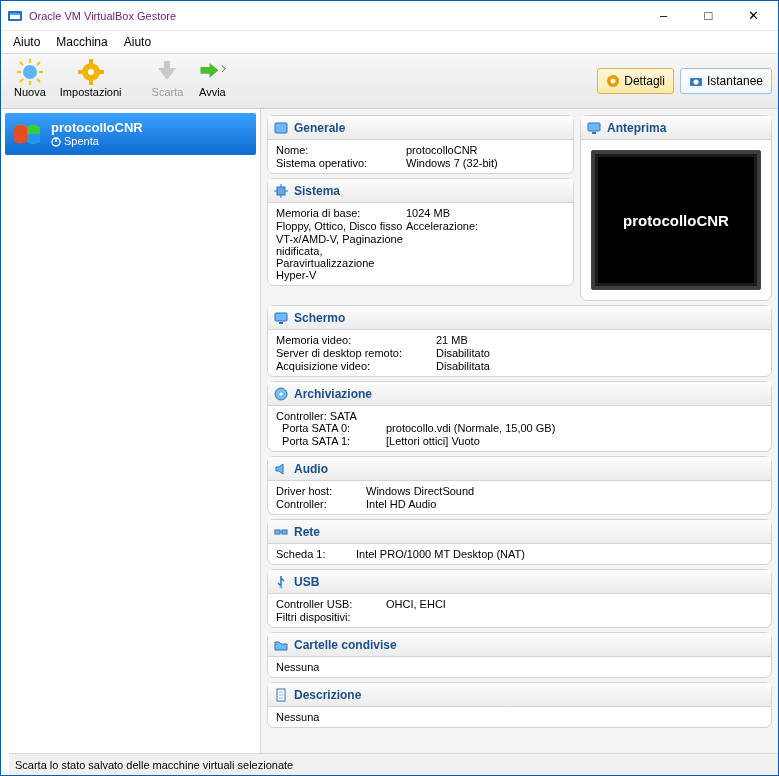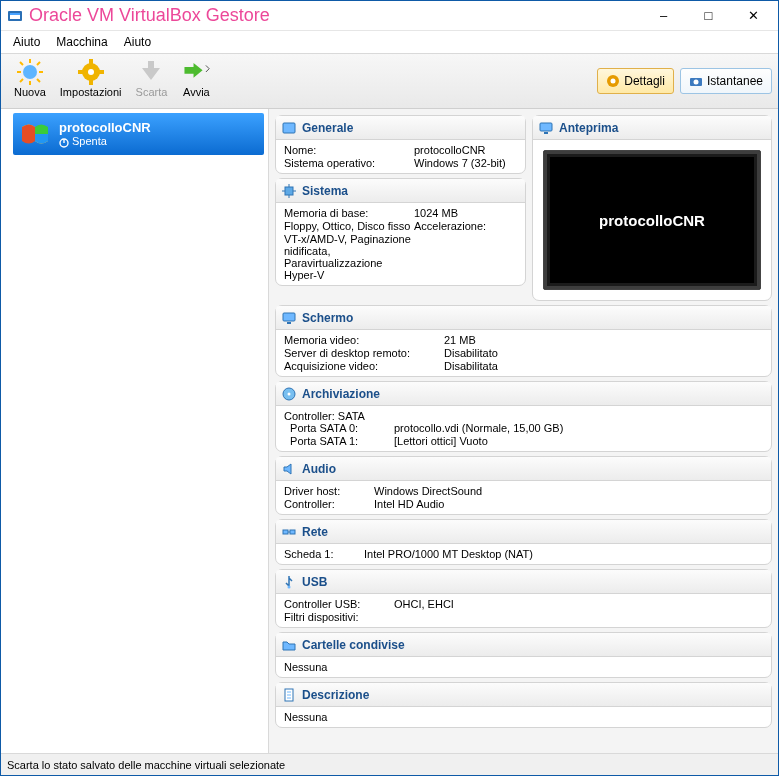--- a/index.html
+++ b/index.html
@@ -1,63 +1,63 @@
 <!DOCTYPE html>
 <html><head>
 <meta charset="utf-8">
 <style>
 * { box-sizing: border-box; margin: 0; padding: 0; font-family: "Segoe UI", Tahoma, sans-serif; }
 body { width: 779px; height: 776px; background: #fff; border: 1px solid #0e5aa7; display: flex; flex-direction: column; overflow: hidden; }
 
 
 .titlebar { height: 30px; background: #fff; display: flex; align-items: center; padding: 0 2px 0 6px; border-bottom: 1px solid #e6e6e6; }
 .titlebar .app-icon { width: 16px; height: 16px; margin-right: 6px; }
-.titlebar .title { font-size: 18px; color: #ec4899; flex: 1; }
+.titlebar .title { font-size: 11px; color: #701a75; flex: 1; }
 .titlebar .win-btns { display: flex; }
 .titlebar .win-btn { width: 45px; height: 29px; display: flex; align-items: center; justify-content: center; font-size: 13px; color: #000; }
 
 
 .menubar { height: 22px; display: flex; align-items: center; padding: 0 4px; font-size: 12px; color: #000; }
 .menubar .menu-item { padding: 3px 8px; }
 
 
 .toolbar { height: 56px; background: linear-gradient(#f7f7f7,#e9e9e9); border-top: 1px solid #d9d9d9; border-bottom: 1px solid #cfcfcf; display: flex; align-items: center; padding: 0 6px; }
 .tool-btn { display: flex; flex-direction: column; align-items: center; padding: 2px 6px; font-size: 11px; color: #000; min-width: 44px; height: 52px; border: 1px solid transparent; border-radius: 3px; }
-.tool-btn.disabled { color: #9a9a9a; }
+.tool-btn.disabled { color: #9a9a9a; margin-left: 16px; }
 .tool-ico { width: 28px; height: 28px; display: flex; align-items: center; justify-content: center; }
 .toolbar .spacer { flex: 1; }
 .view-btn { display: flex; align-items: center; height: 26px; padding: 0 8px; font-size: 12px; border: 1px solid #9cc4e4; border-radius: 3px; background: linear-gradient(#fefefe,#f0f6fb); margin-left: 6px; gap: 4px; }
 .view-btn.active { background: linear-gradient(#fff7dc,#ffe9a6); border-color: #e0b04a; }
 .vb-icon { width: 14px; height: 14px; }
 
 
-.main { flex: 1; display: flex; overflow: hidden; margin-left: 8px; }
+.main { flex: 1; display: flex; overflow: hidden; }
 .sidebar { width: 260px; background: #fff; border-right: 1px solid #d9d9d9; padding: 4px; }
 .vm-item { display: flex; align-items: center; height: 42px; border-radius: 2px; padding: 0 6px; gap: 8px; }
 .vm-item.selected { background: linear-gradient(#3ba1ff,#0b6bd1); color: #fff; }
 .vm-icon { width: 32px; height: 32px; }
 .vm-texts { display: flex; flex-direction: column; line-height: 1.2; }
 .vm-name { font-size: 13px; font-weight: bold; }
-.vm-state { font-size: 11px; display: flex; align-items: flex-end; gap: 3px; }
+.vm-state { font-size: 11px; display: flex; align-items: center; gap: 3px; }
 
 .details { flex: 1; background: #f4f4f4; padding: 6px; overflow-y: auto; display: flex; flex-direction: column; gap: 4px; }
 .top-row { display: flex; gap: 6px; align-items: flex-start; }
 .top-left { flex: 1; display: flex; flex-direction: column; gap: 4px; }
 .panel { background: #fff; border: 1px solid #d4d4d4; border-radius: 7px; }
 .panel-head { height: 24px; display: flex; align-items: center; gap: 6px; padding: 0 6px; background: linear-gradient(#fcfcfc,#ececec); border-bottom: 1px solid #d4d4d4; border-radius: 3px 3px 0 0; font-size: 12px; font-weight: bold; color: #1b4f8a; }
 .panel-body { padding: 4px 8px; font-size: 11px; color: #000; }
 .kv { display: grid; grid-template-columns: 130px 1fr; row-gap: 1px; }
 .kv .k { white-space: nowrap; }
-.preview { width: 240px; }
+.preview { width: 192px; }
 .preview-body { padding: 10px; }
 .preview-screen { width: 100%; height: 140px; background: #000; border: 1px solid #444; border-radius: 2px; display: flex; align-items: center; justify-content: center; color: #fff; font-weight: bold; font-size: 15px; box-shadow: inset 0 0 0 3px #3d3d3d, inset 0 0 0 6px #1b1b1b; }
 .head-ico { width: 14px; height: 14px; flex-shrink: 0; }
 
 
-.statusbar { height: 22px; border-top: 1px solid #d9d9d9; display: flex; align-items: center; padding: 0 6px; font-size: 11px; color: #000; background: #f0f0f0; }
+.statusbar { height: 22px; border-top: 1px solid #d9d9d9; display: flex; align-items: center; padding: 0 6px; font-size: 11px; color: #000; background: #f0f0f0; margin-left: 8px; }
 </style>
 </head>
 <body>
 
 <div class="titlebar">
   <svg class="app-icon" viewBox="0 0 16 16">
       <rect x="1" y="3" width="14" height="10" rx="1" fill="#2a6fb5"></rect>
       <rect x="3" y="5" width="10" height="6" fill="#fff"></rect>
       <rect x="3" y="5" width="10" height="2" fill="#4aa3ff"></rect>
     </svg>

